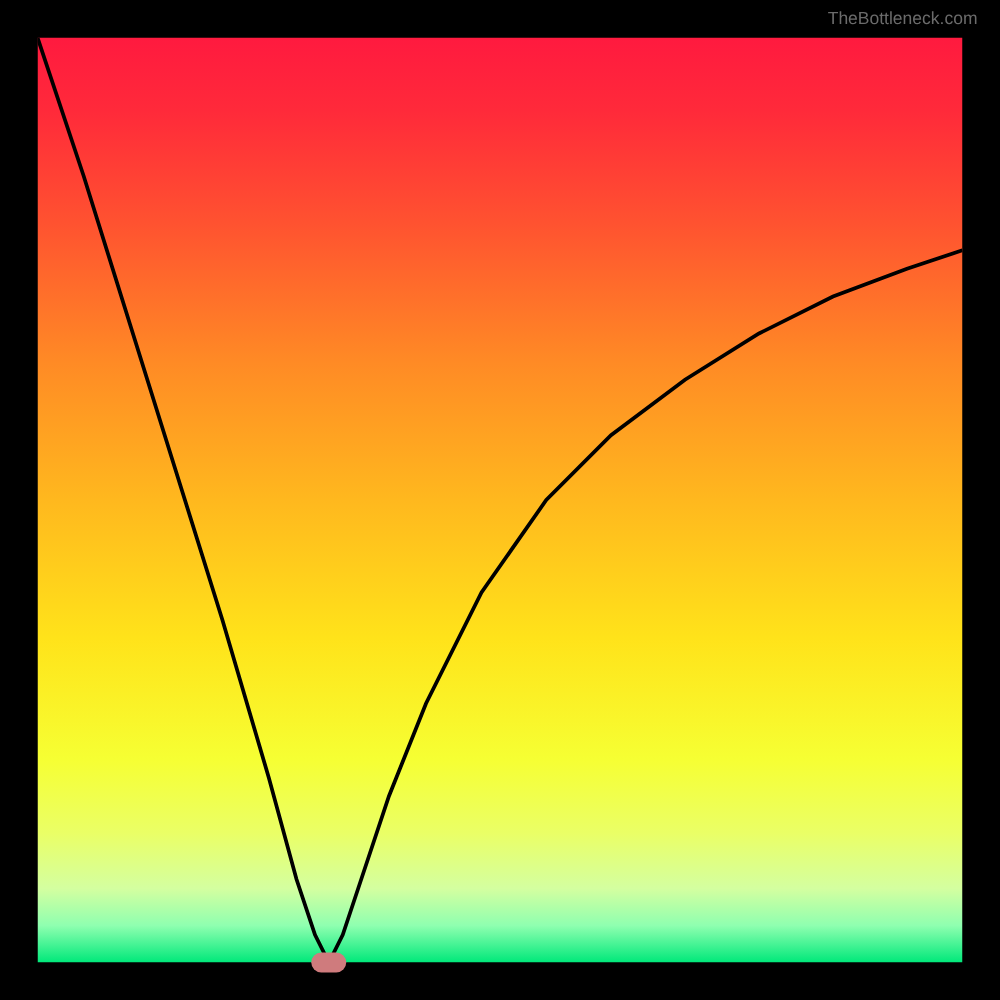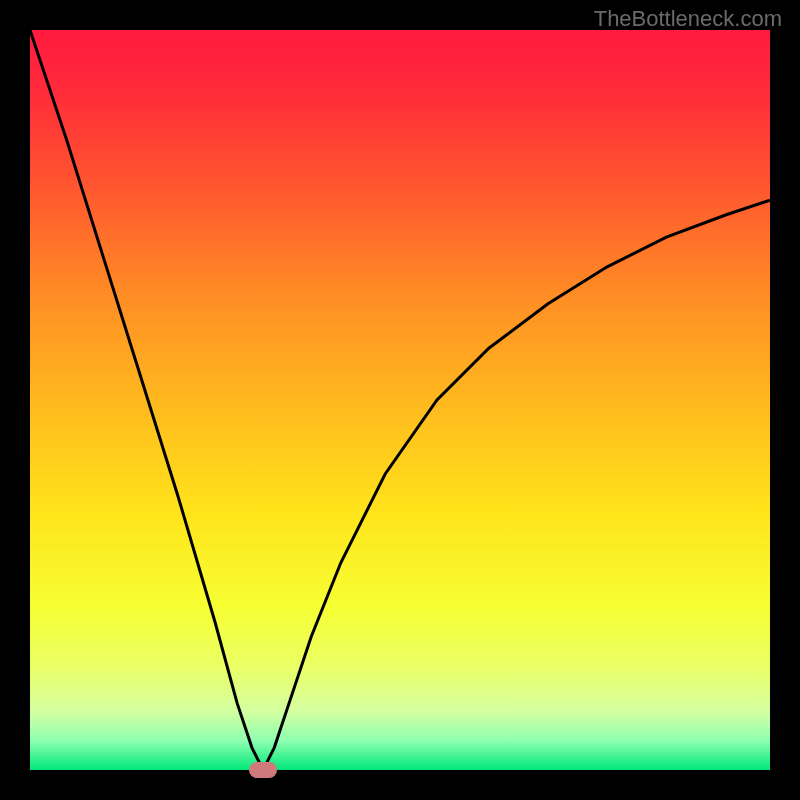--- a/index.html
+++ b/index.html
@@ -9,21 +9,21 @@
     height: 800px;
     background: #000;
     position: relative;
     font-family: Arial, sans-serif;
   }
   .watermark {
     position: absolute;
     top: 6px;
     right: 18px;
     color: #6b6b6b;
-    font-size: 22px;
+    font-size: 14px;
     font-weight: 400;
     z-index: 10;
   }
   .plot-area {
     position: absolute;
     left: 30px;
     top: 30px;
     width: 740px;
     height: 740px;
   }

